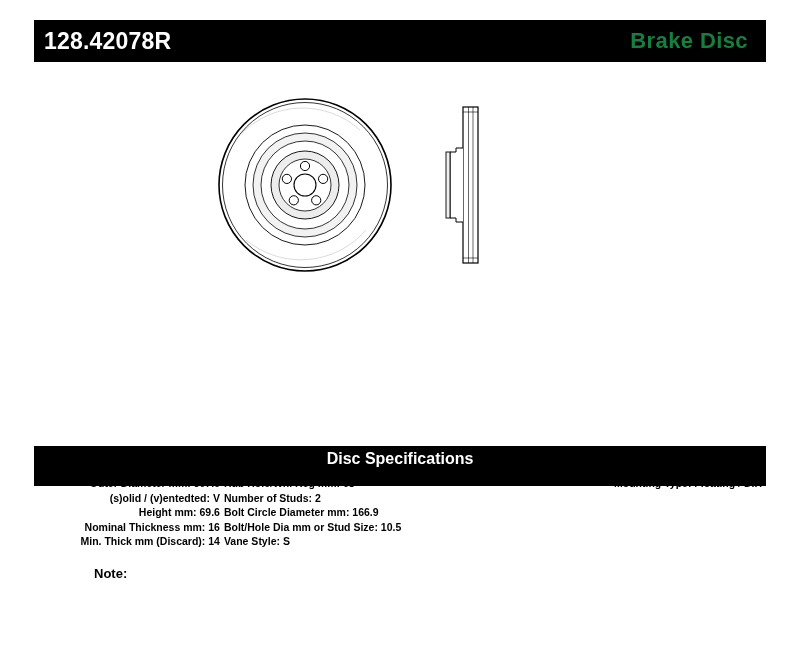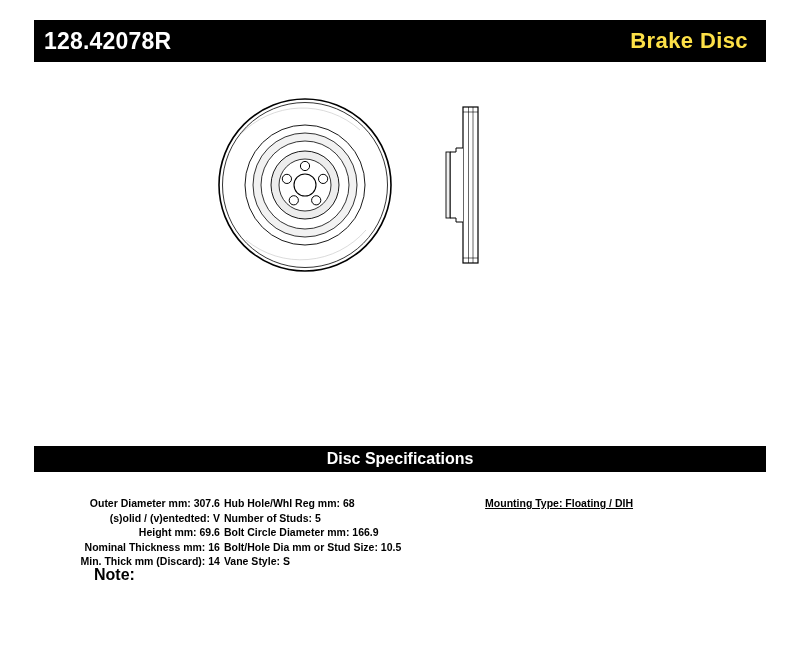--- a/index.html
+++ b/index.html
@@ -32,21 +32,21 @@
     gap: 28px;
   }
   .part-number {
     color: #ffffff;
     font-size: 23px;
     font-weight: bold;
     letter-spacing: 0.2px;
     line-height: 1;
   }
   .header-title {
-    color: #fde047;
+    color: #15803d;
     font-size: 22px;
     font-weight: bold;
     letter-spacing: 0.4px;
     line-height: 1;
   }
 
   
   .drawing-area {
     position: absolute;
     left: 180px;
@@ -54,34 +54,34 @@
     width: 420px;
     height: 200px;
   }
 
   
   .spec-header {
     position: absolute;
     left: 34px;
     top: 446px;
     width: 732px;
-    height: 26px;
+    height: 40px;
     background: #000000;
     color: #ffffff;
     font-size: 16px;
     font-weight: bold;
     text-align: center;
     line-height: 26px;
     box-sizing: border-box;
   }
 
   .spec-columns {
     position: absolute;
     left: 34px;
-    top: 496px;
+    top: 476px;
     width: 732px;
     display: flex;
     align-items: flex-start;
   }
   .spec-col {
     font-size: 10.5px;
     font-weight: bold;
     line-height: 14.6px;
   }
   .spec-col-1 {
@@ -89,34 +89,33 @@
     text-align: right;
     padding-right: 4px;
   }
   .spec-col-2 {
     width: 260px;
     text-align: left;
     padding-right: 4px;
   }
   .spec-col-3 {
     width: 280px;
-    text-align: left;
+    text-align: right;
     padding-right: 4px;
-    text-decoration: underline;
   }
   .spec-row {
     white-space: nowrap;
   }
 
   .note-row {
     position: absolute;
     left: 34px;
     top: 566px;
     width: 732px;
-    font-size: 16px;
+    font-size: 13px;
     font-weight: bold;
   }
   .note-label {
     display: inline-block;
     padding-left: 60px;
   }
   .note-value {
     display: inline-block;
     padding-left: 4px;
   }
@@ -178,21 +177,21 @@
 <div class="spec-columns">
   <div class="spec-col spec-col-1">
     <div class="spec-row">Outer Diameter mm: 307.6</div>
     <div class="spec-row">(s)olid / (v)entedted: V</div>
     <div class="spec-row">Height mm: 69.6</div>
     <div class="spec-row">Nominal Thickness mm: 16</div>
     <div class="spec-row">Min. Thick mm (Discard): 14</div>
   </div>
   <div class="spec-col spec-col-2">
     <div class="spec-row">Hub Hole/Whl Reg mm: 68</div>
-    <div class="spec-row">Number of Studs: 5</div>
+    <div class="spec-row">Number of Studs: 2</div>
     <div class="spec-row">Bolt Circle Diameter mm: 166.9</div>
     <div class="spec-row">Bolt/Hole Dia mm or Stud Size: 10.5</div>
     <div class="spec-row">Vane Style: S</div>
   </div>
   <div class="spec-col spec-col-3">
     <div class="spec-row">Mounting Type: Floating / DIH</div>
   </div>
 </div>
 
 <div class="note-row">

